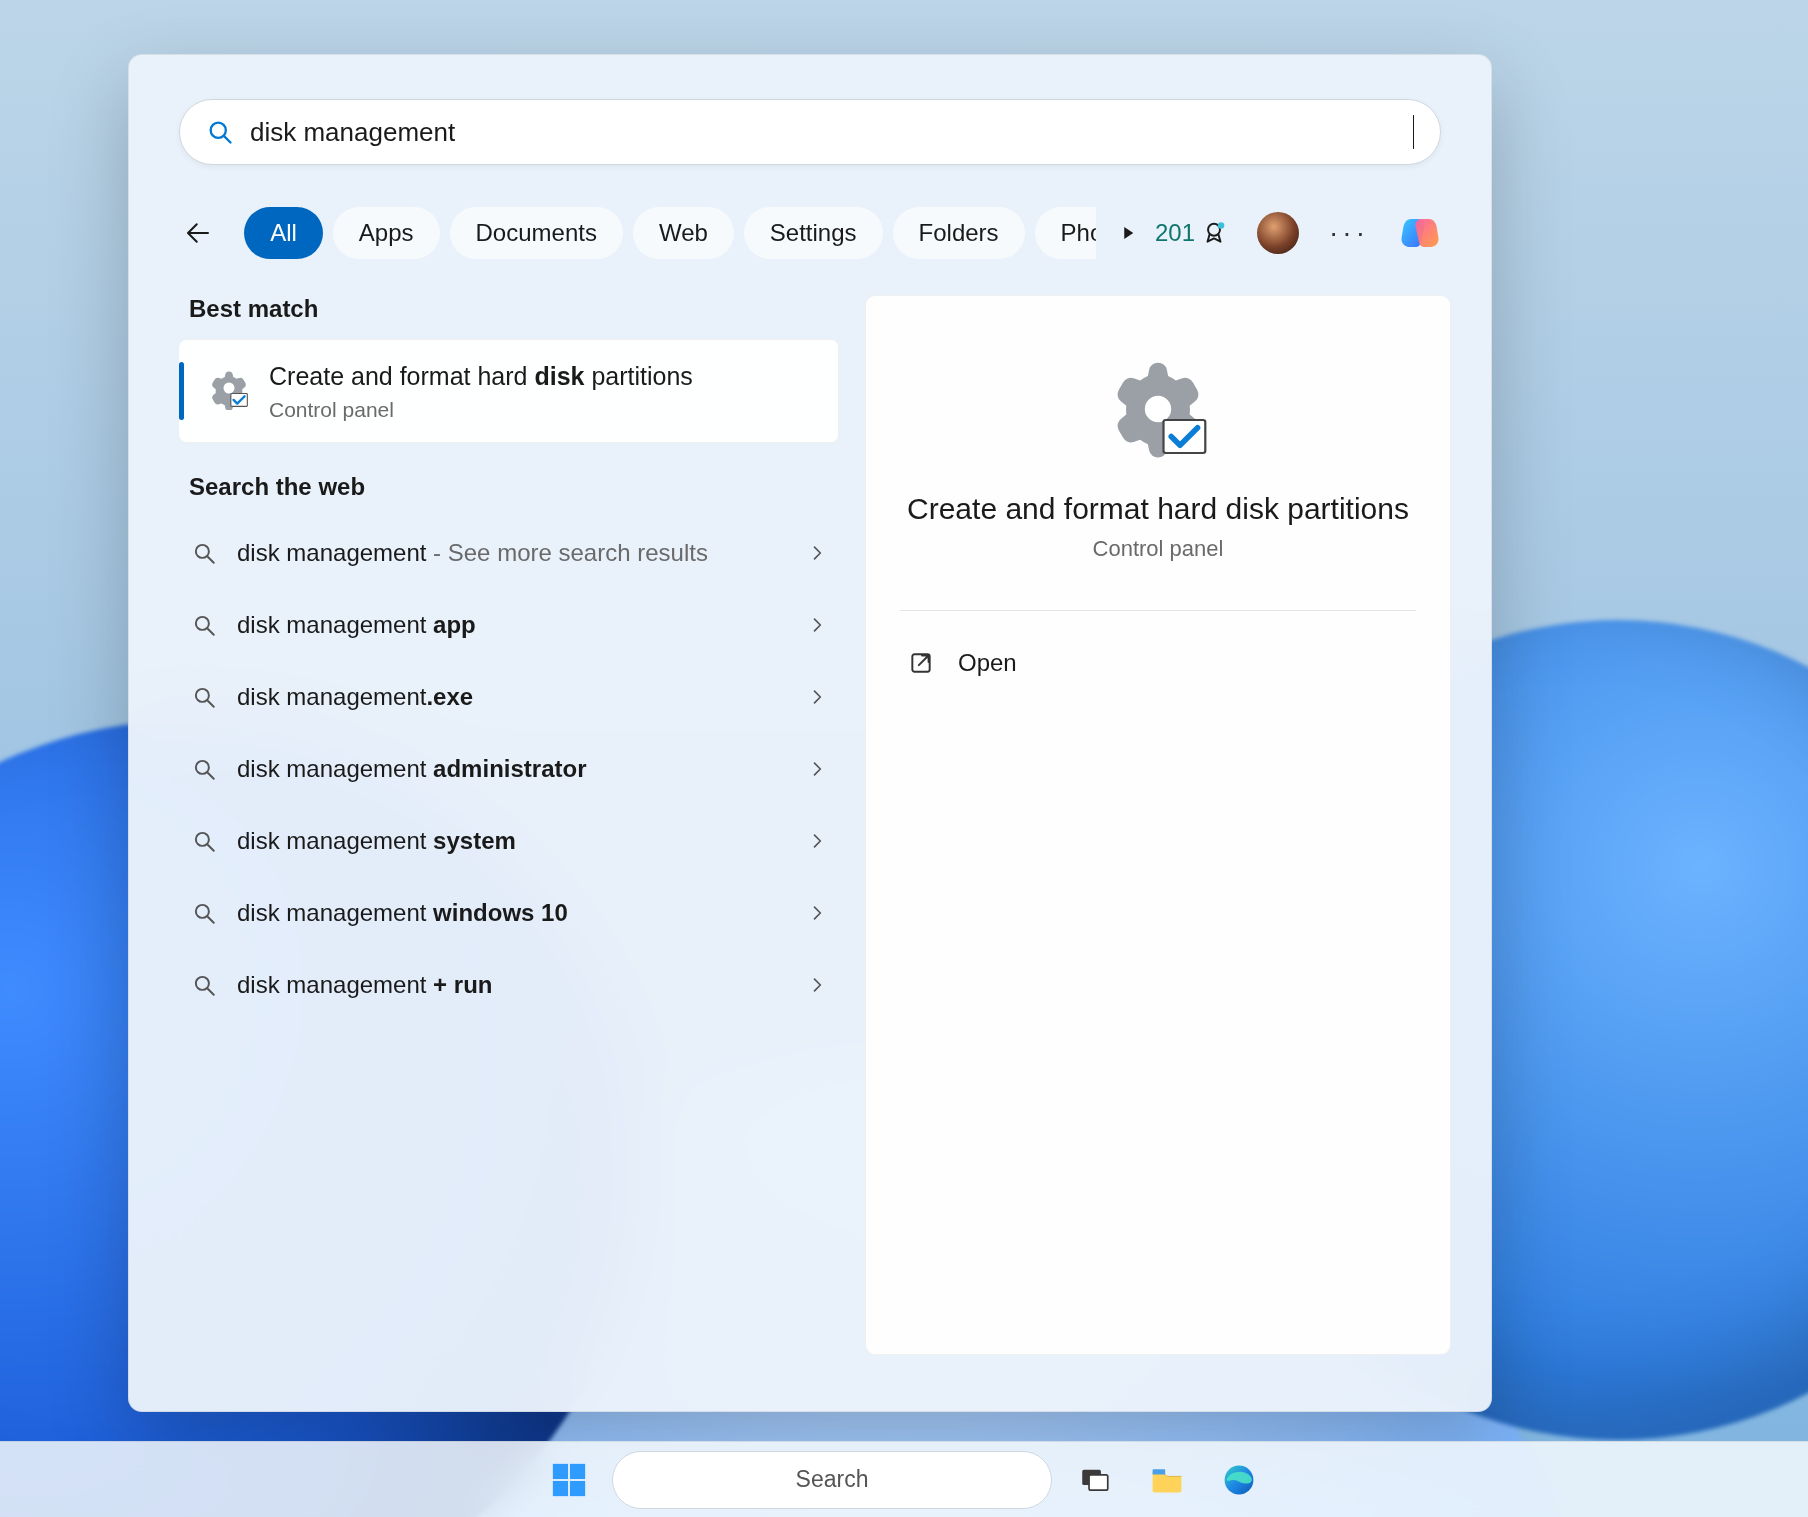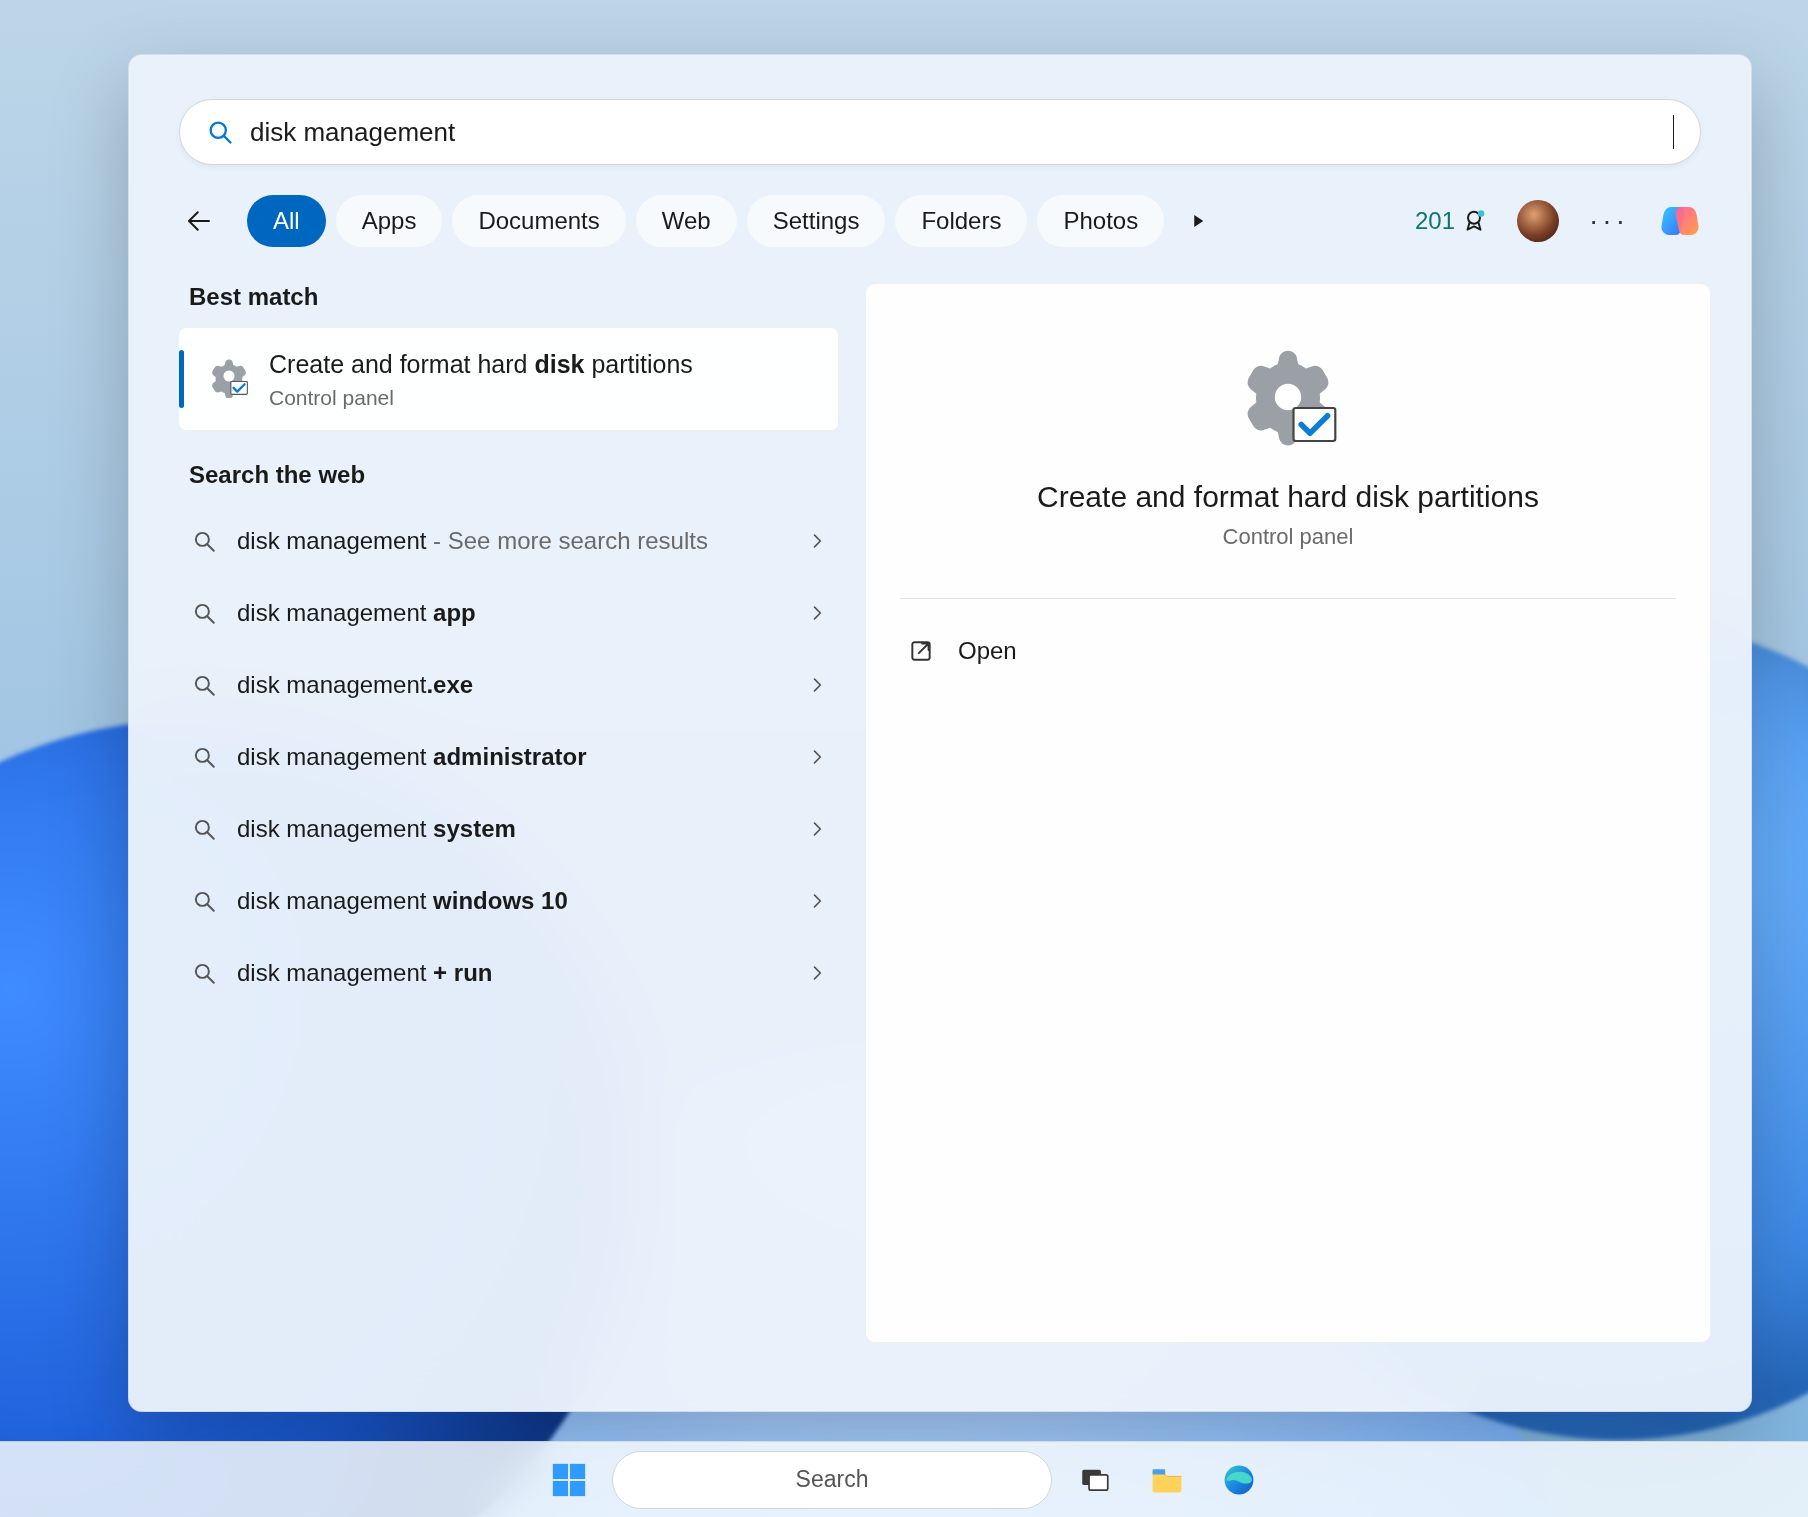--- a/index.html
+++ b/index.html
@@ -12,21 +12,21 @@
   
   .bloom { position: absolute; border-radius: 50%; filter: blur(2px); }
   .b1 { width: 900px; height: 900px; background: radial-gradient(circle at 30% 30%, #3f8cff 0%, #1b5bd6 60%, #0b3a9e 100%); left: -260px; top: 720px; box-shadow: inset -60px -60px 120px rgba(0,0,0,.25); }
   .b2 { width: 820px; height: 820px; background: radial-gradient(circle at 60% 30%, #6cb3ff 0%, #2e7de0 70%); right: -220px; top: 620px; box-shadow: inset -40px -40px 100px rgba(0,0,0,.2); }
   .b3 { width: 1400px; height: 700px; background: radial-gradient(ellipse at 50% 0%, #cfe5ff 0%, #8cbfff 60%, #5a9cf0 100%); left: 200px; top: 1060px; border-radius: 700px 700px 0 0; }
 
   
   .flyout {
     position: absolute;
     left: 128px; top: 54px;
-    width: 1624px; height: 1358px;
+    width: 1364px; height: 1358px;
     background: rgba(235,243,251,0.96);
     border: 1px solid rgba(0,0,0,.08);
     border-radius: 14px;
     box-shadow: 0 30px 80px rgba(0,0,0,.22);
     backdrop-filter: blur(30px);
     overflow: hidden;
   }
   .search-wrap { padding: 44px 50px 0 50px; }
   .search-box {
     display: flex; align-items: center;
@@ -44,20 +44,21 @@
     margin-left: 16px; flex: 1;
     background: transparent;
   }
   
   .caret { width: 1px; height: 34px; background: #1a1a1a; margin-left: -4px; }
 
   .filter-row {
     display: flex; align-items: center;
     padding: 30px 50px 0 50px;
     gap: 10px;
+    margin-top: 12px;
   }
   .back-btn {
     width: 40px; height: 40px;
     display: flex; align-items: center; justify-content: center;
     margin-right: 18px;
     border-radius: 6px;
     cursor: pointer;
   }
   .chips { display: flex; gap: 10px; overflow: hidden; max-width: 940px; }
   .chip {

